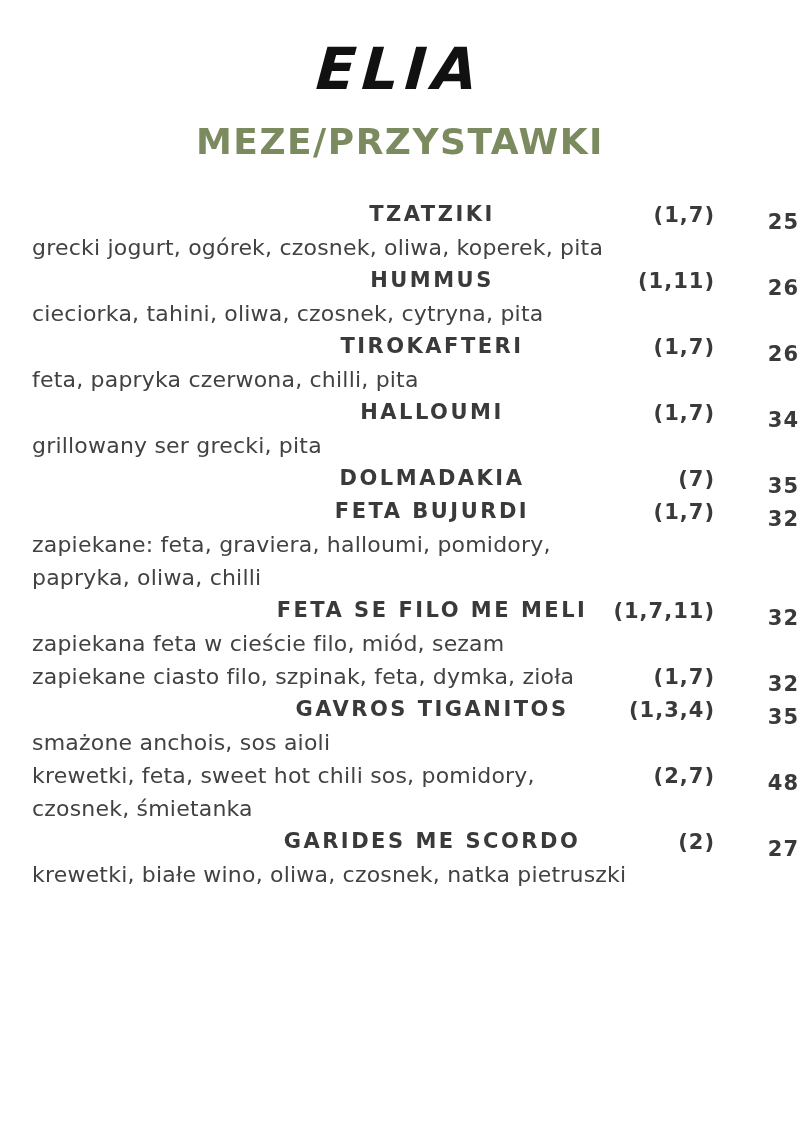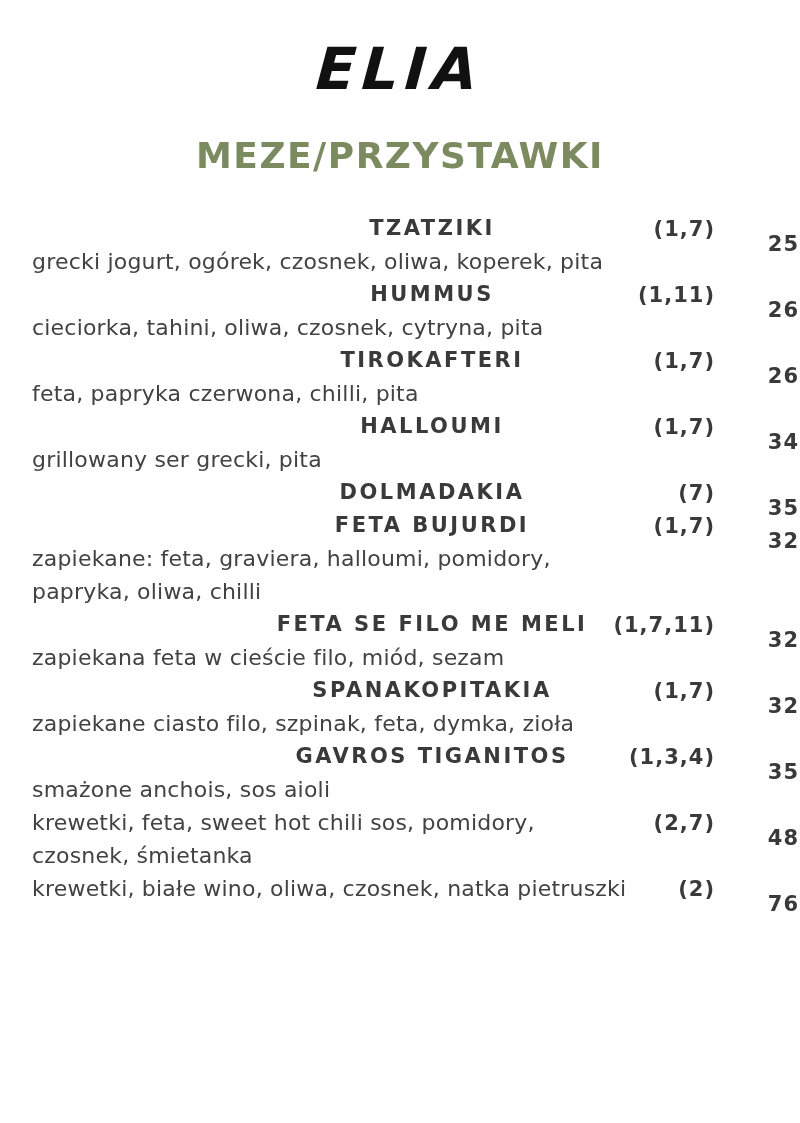--- a/index.html
+++ b/index.html
@@ -19,21 +19,21 @@
     font-family: "DejaVu Sans", sans-serif;
     font-size: 58px;
     line-height: 70px;
     font-weight: 900;
     font-style: italic;
     letter-spacing: 6px;
     color: #111111;
     transform: skewX(-4deg);
   }
   .section-title {
-    margin-top: 30px;
+    margin-top: 16px;
     text-align: center;
     font-size: 36px;
     line-height: 44px;
     font-weight: 800;
     letter-spacing: 1.5px;
     color: var(--accent-green, #7c8a60);
   }
   .menu-list {
     margin-top: 34px;
   }
@@ -52,21 +52,21 @@
   }
   .item-allergens {
     position: absolute;
     right: 117px;
     top: 1px;
     letter-spacing: 1px;
   }
   .item-price {
     position: absolute;
     right: 33px;
-    top: 16px;
+    top: 8px;
     letter-spacing: 1px;
   }
   .item-desc {
     white-space: pre-line;
     font-size: 22px;
     line-height: 33px;
     font-weight: 400;
     color: var(--desc-color, #424242);
     letter-spacing: 0.2px;
   }
@@ -139,21 +139,20 @@
     <div class="item-head">
       <span class="item-name">FETA SE FILO ME MELI</span>
       <span class="item-allergens">(1,7,11)</span>
       <span class="item-price">32</span>
     </div>
     <div class="item-desc">zapiekana feta w cieście filo, miód, sezam</div>
   </div>
 
   <div class="menu-item">
     <div class="item-head">
-      <span class="item-name">SPANAKOPITAKIA</span>
       <span class="item-allergens">(1,7)</span>
       <span class="item-price">32</span>
     </div>
     <div class="item-desc">zapiekane ciasto filo, szpinak, feta, dymka, zioła</div>
   </div>
 
   <div class="menu-item">
     <div class="item-head">
       <span class="item-name">GAVROS TIGANITOS</span>
       <span class="item-allergens">(1,3,4)</span>
@@ -166,20 +165,21 @@
     <div class="item-head">
       <span class="item-allergens">(2,7)</span>
       <span class="item-price">48</span>
     </div>
     <div class="item-desc">krewetki, feta, sweet hot chili sos, pomidory,
 czosnek, śmietanka</div>
   </div>
 
   <div class="menu-item">
     <div class="item-head">
+      <span class="item-name">GARIDES ME SCORDO</span>
       <span class="item-allergens">(2)</span>
-      <span class="item-price">76</span>
+      <span class="item-price">27</span>
     </div>
     <div class="item-desc">krewetki, białe wino, oliwa, czosnek, natka pietruszki</div>
   </div>
 </div>
 
 </div>
 
 </body></html>

